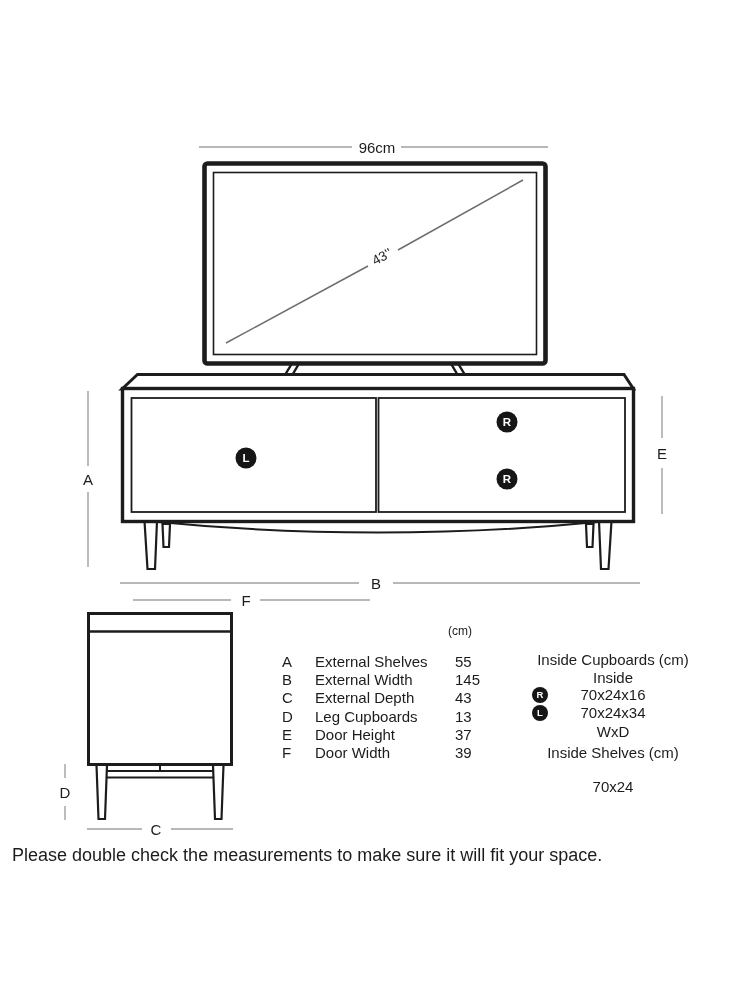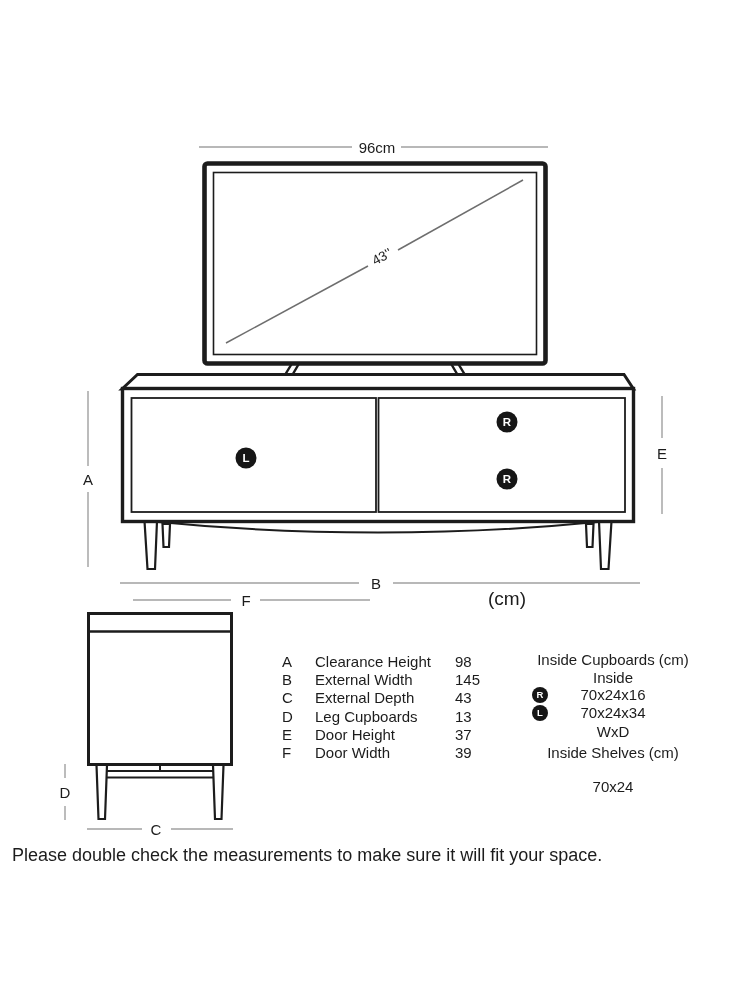--- a/index.html
+++ b/index.html
@@ -29,21 +29,21 @@
     font-size:11.5px;font-weight:bold;line-height:21px;text-align:center;
     transform:translate(-50%,-50%);
   }
   .badge-sm{width:16px;height:16px;font-size:9.5px;line-height:16px;}
   
   .spec-table{position:absolute;left:282px;top:652px;width:226px;}
   .spec-row{display:flex;height:18.3px;align-items:center;font-size:15px;}
   .spec-key{width:33px;}
   .spec-label{width:140px;}
   .spec-value{flex:1;}
-  .unit-header{position:absolute;left:448px;top:588px;font-size:19px;margin-left:40px;}
+  .unit-header{position:absolute;left:448px;top:624px;font-size:12px;}
   
   .inside-panel{position:absolute;left:505px;top:0;width:216px;}
   .ip-row{position:absolute;left:0;width:216px;text-align:center;font-size:15px;line-height:1;}
   
   .footer-note{position:absolute;left:12px;top:845px;width:750px;text-align:left;font-size:18px;}
 </style>
 </head>
 <body>
 
 <div class="canvas">
@@ -141,22 +141,22 @@
   <div class="lbl" style="left:156px;top:829px;">C</div>
 
   <div class="badge" style="left:246px;top:458px;">L</div>
   <div class="badge" style="left:507px;top:422px;">R</div>
   <div class="badge" style="left:507px;top:479px;">R</div>
 
   <div class="unit-header">(cm)</div>
   <div class="spec-table">
     <div class="spec-row">
       <span class="spec-key">A</span>
-      <span class="spec-label">Clearance Height</span>
-      <span class="spec-value">98</span>
+      <span class="spec-label">External Shelves</span>
+      <span class="spec-value">55</span>
     </div>
     <div class="spec-row">
       <span class="spec-key">B</span>
       <span class="spec-label">External Width</span>
       <span class="spec-value">145</span>
     </div>
     <div class="spec-row">
       <span class="spec-key">C</span>
       <span class="spec-label">External Depth</span>
       <span class="spec-value">43</span>

